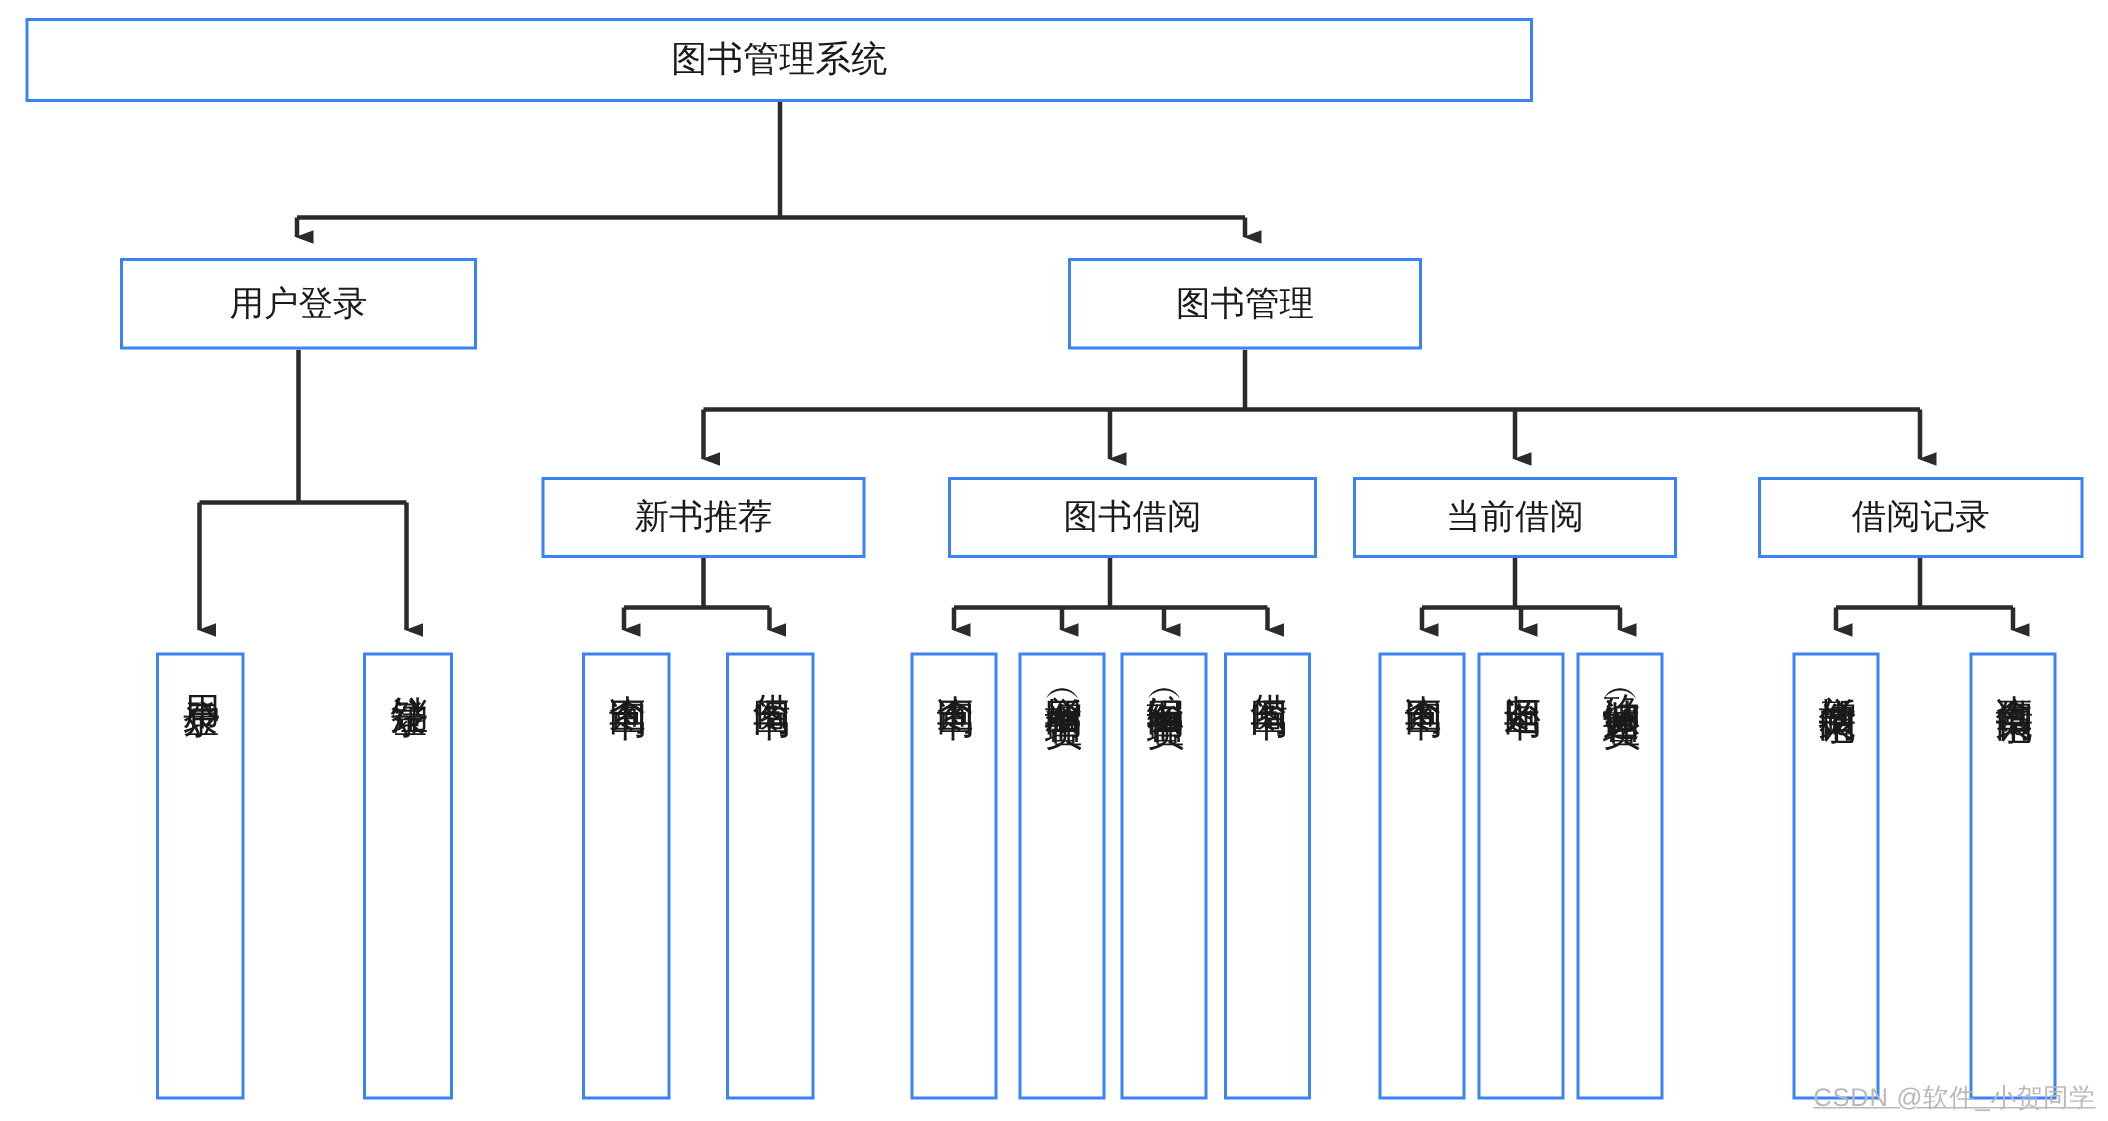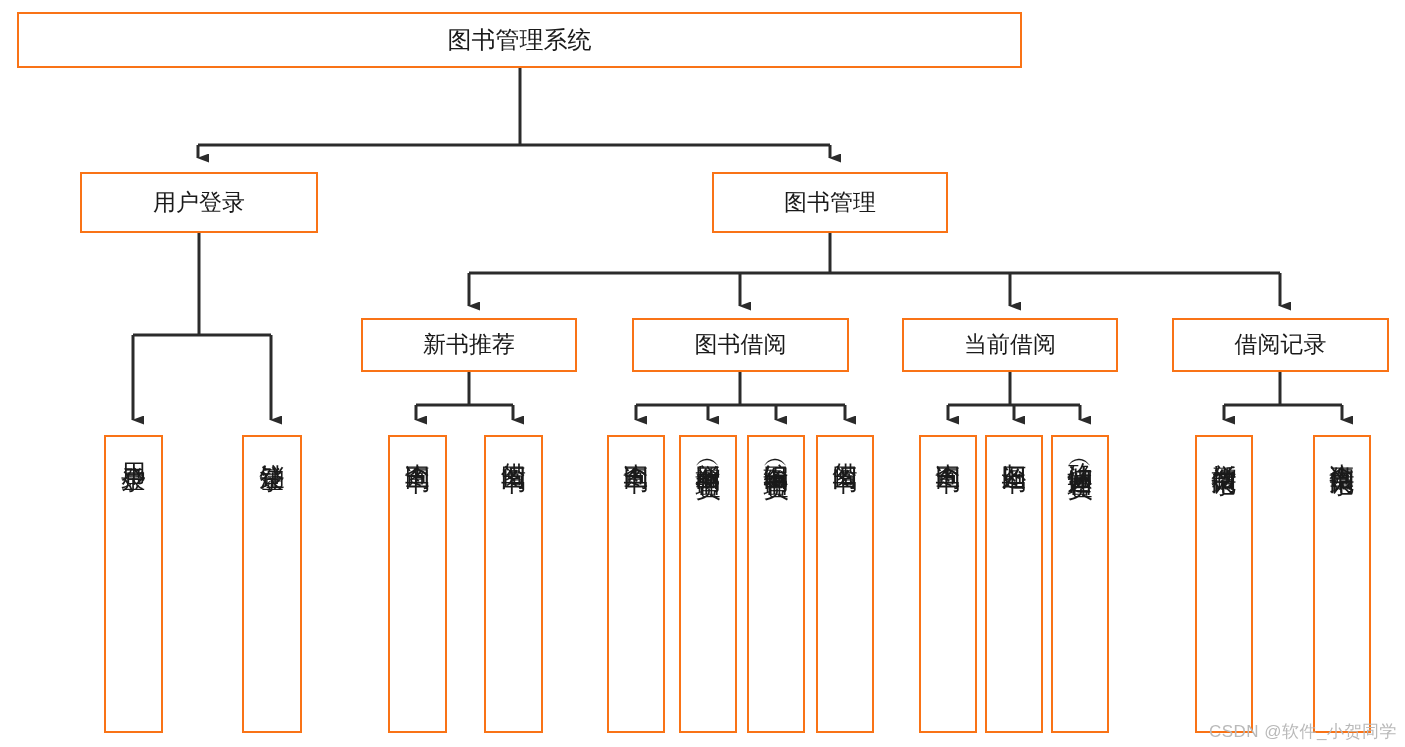--- a/index.html
+++ b/index.html
@@ -21,21 +21,21 @@
     position: absolute;
     left: 0;
     top: 0;
     width: 1405px;
     height: 747px;
   }
   .node {
     position: absolute;
     box-sizing: border-box;
     background: #ffffff;
-    border: 2px solid #f97316;
+    border: 2px solid #3b82f6;
     display: flex;
     align-items: center;
     justify-content: center;
     color: #1a1a1a;
   }
   .node-label {
     display: block;
     text-align: center;
     line-height: 1.18;
     white-space: pre;
@@ -61,20 +61,21 @@
   }
   .watermark {
     position: absolute;
     right: 8px;
     bottom: 4px;
     font-size: 17px;
     color: #b9b9b9;
     letter-spacing: 0.5px;
     white-space: nowrap;
     pointer-events: none;
+    text-decoration: underline;
   }
 </style>
 </head>
 <body>
 
 <div id="diagram-root">
 
   <svg class="wires" viewBox="0 0 1405 747">
     <defs>
       <marker id="arrow" markerWidth="10" markerHeight="12" refX="4.5" refY="11" orient="auto" markerUnits="userSpaceOnUse">
@@ -132,21 +133,21 @@
   <div class="node horizontal" style="left:80px; top:172px; width:238px; height:61px;">
     <span class="node-label">用户登录</span>
   </div>
   <div class="node horizontal" style="left:361px; top:318px; width:216px; height:54px;">
     <span class="node-label">新书推荐</span>
   </div>
 
   <div class="node horizontal" style="left:712px; top:172px; width:236px; height:61px;">
     <span class="node-label">图书管理</span>
   </div>
-  <div class="node horizontal" style="left:632px; top:318px; width:217px; height:54px;">
+  <div class="node horizontal" style="left:632px; top:318px; width:246px; height:54px;">
     <span class="node-label">图书借阅</span>
   </div>
   <div class="node horizontal" style="left:1172px; top:318px; width:217px; height:54px;">
     <span class="node-label">借阅记录</span>
   </div>
   <div class="node horizontal" style="left:902px; top:318px; width:216px; height:54px;">
     <span class="node-label">当前借阅</span>
   </div>
 
   <div class="node vertical" style="left:104px; top:435px; width:59px; height:298px;">

